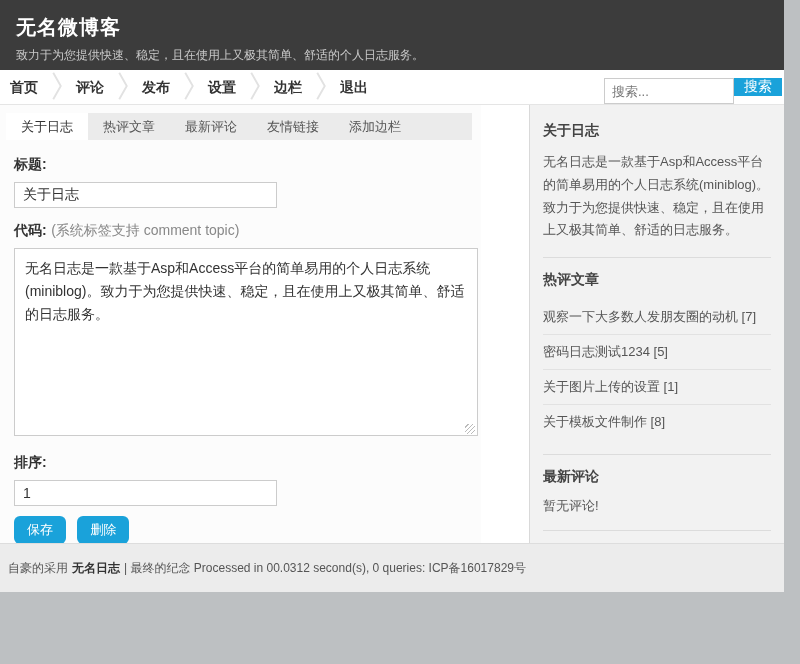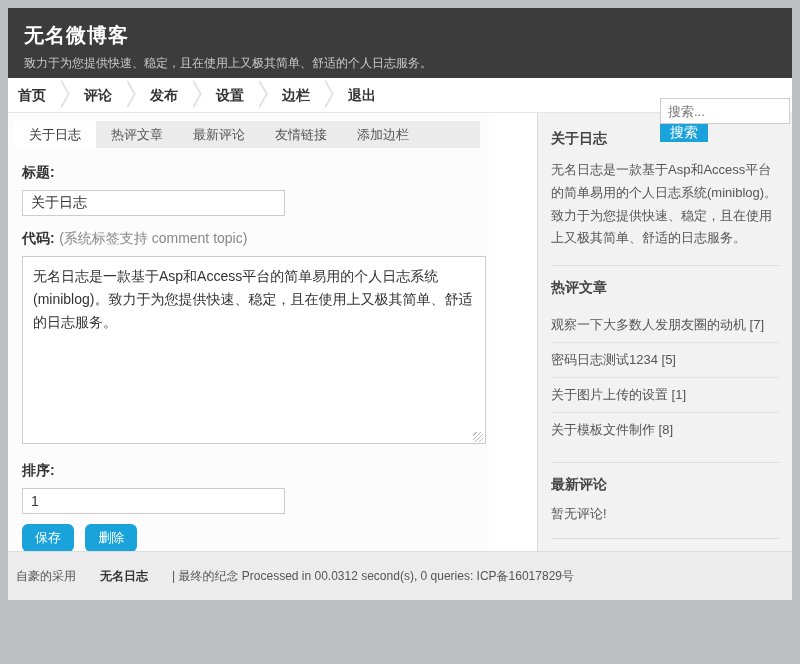--- a/index.html
+++ b/index.html
@@ -1,32 +1,32 @@
 <!DOCTYPE html>
 <html style="--accent: #1aa2da; --header_bg: #3c3c3c; --canvas_bg: #bdc0c2; --content_bg: #fcfcfc; --sidebar_bg: #f2f2f2; --strip_bg: #ebebeb; --footer_bg: #ececec;"><head>
 <meta charset="utf-8">
 <style>
   * { margin:0; padding:0; box-sizing:border-box; }
   html,body { width:800px; height:664px; }
   body { font-family:"Liberation Sans","DejaVu Sans",sans-serif; }
 
-  .canvas { width:800px; height:664px; background:var(--canvas_bg,#bdc0c2); padding:8px; overflow:hidden; }
+  .canvas { width:800px; height:664px; background:var(--canvas_bg,#bdc0c2); overflow:hidden; }
   .window { width:784px; height:592px; background:#fff; display:flex; flex-direction:column; }
 
   
   .hdr { height:70px; background:var(--header_bg,#3c3c3c); padding:14px 0 0 16px; }
   .hdr-title { color:#fff; font-size:20px; font-weight:bold; letter-spacing:1px; }
   .hdr-sub { color:#c9c9c9; font-size:12px; margin-top:6px; }
 
   
   .nav { height:35px; background:#fff; display:flex; align-items:flex-start; position:relative; border-bottom:1px solid #e5e5e5; }
   .nav-item { font-size:14px; font-weight:bold; color:#333; padding:0 13px; line-height:35px; cursor:pointer; text-decoration:none; }
   .nav-item:first-child { padding-left:10px; }
   .sep { width:12px; height:32px; stroke:#e2e2e2; stroke-width:2; fill:none; }
-  .search { position:absolute; right:2px; top:20px; display:flex;flex-direction:column; }
+  .search { position:absolute; right:2px; top:8px; display:flex; }
   .search-input { width:130px; height:26px; border:1px solid #ccc; padding:0 7px; font-size:13px; color:#333; outline:none; font-family:inherit; }
   .search-btn { width:48px; height:18px; border:none; background:var(--accent,#1aa2da); color:#fff; font-size:14px; cursor:pointer; font-family:inherit; }
 
   
   .main { flex:1; display:flex; min-height:0;gap:48px; }
   .content { flex:1; background:var(--content_bg,#fcfcfc); overflow:hidden; }
   .tabstrip { display:flex; background:var(--strip_bg,#ebebeb); margin:8px 9px 0 6px; height:27px; }
   .tab { font-size:13px; color:#555; line-height:27px; padding:0 15px; cursor:pointer; }
   .tab.active { background:#fff; color:#333; }
 
@@ -46,21 +46,21 @@
   .sidebar { width:255px; background:var(--sidebar_bg,#f2f2f2); border-left:1px solid #d9d9d9; padding:4px 13px 10px; overflow:hidden; }
   .sb-h { font-size:14px; font-weight:bold; color:#444; margin:13px 0 11px; }
   .sb-p { font-size:13px; color:#555; line-height:1.75; }
   .sb-div { border-top:1px solid #dcdcdc; margin-top:15px; }
   .sb-list { list-style:none; }
   .sb-list li { font-size:13px; color:#555; padding:8px 0; cursor:pointer; }
   .sb-list li:not(:last-child) { border-bottom:1px solid #e2e2e2; }
   .sb-text { font-size:13px; color:#555; }
 
   
-  .ftr { height:49px; background:var(--footer_bg,#ececec); border-top:1px solid #ddd; font-size:12px; color:#555; padding-left:8px; display:flex; align-items:center;gap:20px; }
+  .ftr { height:49px; background:var(--footer_bg,#ececec); border-top:1px solid #ddd; font-size:12px; color:#555; padding-left:8px; display:flex; align-items:center; }
   .ftr span { margin-right:4px; }
   .ftr b { color:#333; margin-right:4px; }
 </style>
 </head>
 <body>
 
 <div class="canvas">
   <div class="window">
 
     <header class="hdr">

